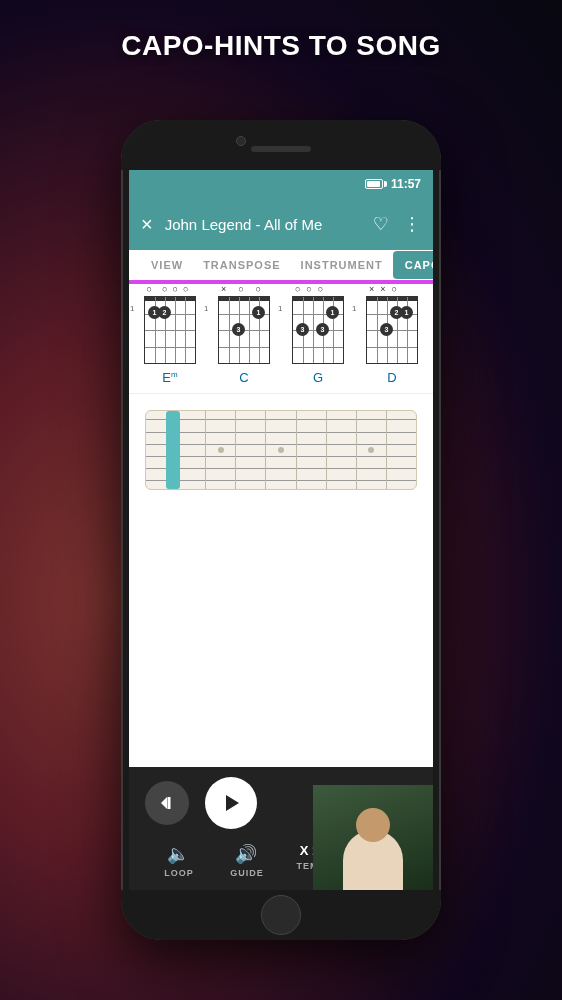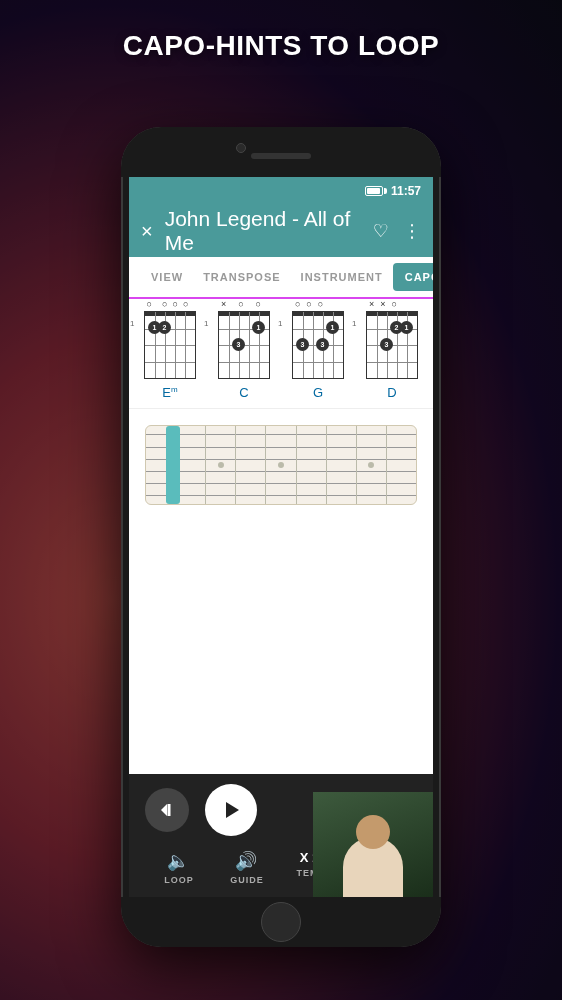--- a/index.html
+++ b/index.html
@@ -38,21 +38,21 @@
       line-height: 1.25;
       text-shadow: 0 2px 8px rgba(0,0,0,0.5);
       letter-spacing: 0.5px;
     }
     .header-text .bold { font-weight: 900; }
     .header-text .normal { font-weight: 400; }
 
     
     .phone-frame {
       position: absolute;
-      top: 127px;
+      top: 120px;
       left: 50%;
       transform: translateX(-50%);
       width: 320px;
       height: 820px;
       background: #1a1a1a;
       border-radius: 40px;
       box-shadow: 0 20px 60px rgba(0,0,0,0.8), inset 0 0 0 2px #3a3a3a;
       z-index: 5;
       overflow: hidden;
     }
@@ -170,43 +170,43 @@
       color: white;
     }
     .app-header-close {
       font-size: 20px;
       cursor: pointer;
       margin-right: 12px;
       color: white;
     }
     .app-header-title {
       flex: 1;
-      font-size: 21px;
+      font-size: 15px;
       font-weight: 500;
       color: white;
     }
     .app-header-icons {
       display: flex;
       gap: 14px;
       align-items: center;
     }
     .icon-heart, .icon-dots {
       color: white;
       font-size: 18px;
       cursor: pointer;
     }
 
     
     .tab-bar {
       background: white;
-      height: 42px;
+      height: 34px;
       display: flex;
       align-items: center;
       padding: 0 12px;
-      border-bottom: 2px solid #d946ef;
+      border-bottom: 4px solid #d946ef;
       gap: 0;
     }
     .tab-item {
       font-size: 11px;
       font-weight: 600;
       letter-spacing: 1px;
       color: #999;
       padding: 0 10px;
       height: 100%;
       display: flex;
@@ -382,21 +382,21 @@
       font-weight: 600;
     }
   </style>
 </head>
 <body>
 
 <div class="bg"></div>
 
 <div class="header-text">
   <div>
-    <span class="bold">CAPO-HINTS TO LOOP</span>
+    <span class="bold">CAPO-HINTS TO SONG</span>
   </div>
 </div>
 
 <div class="phone-frame">
 
   <div class="phone-top-bar">
     <div class="phone-camera"></div>
     <div class="phone-speaker"></div>
   </div>
 

